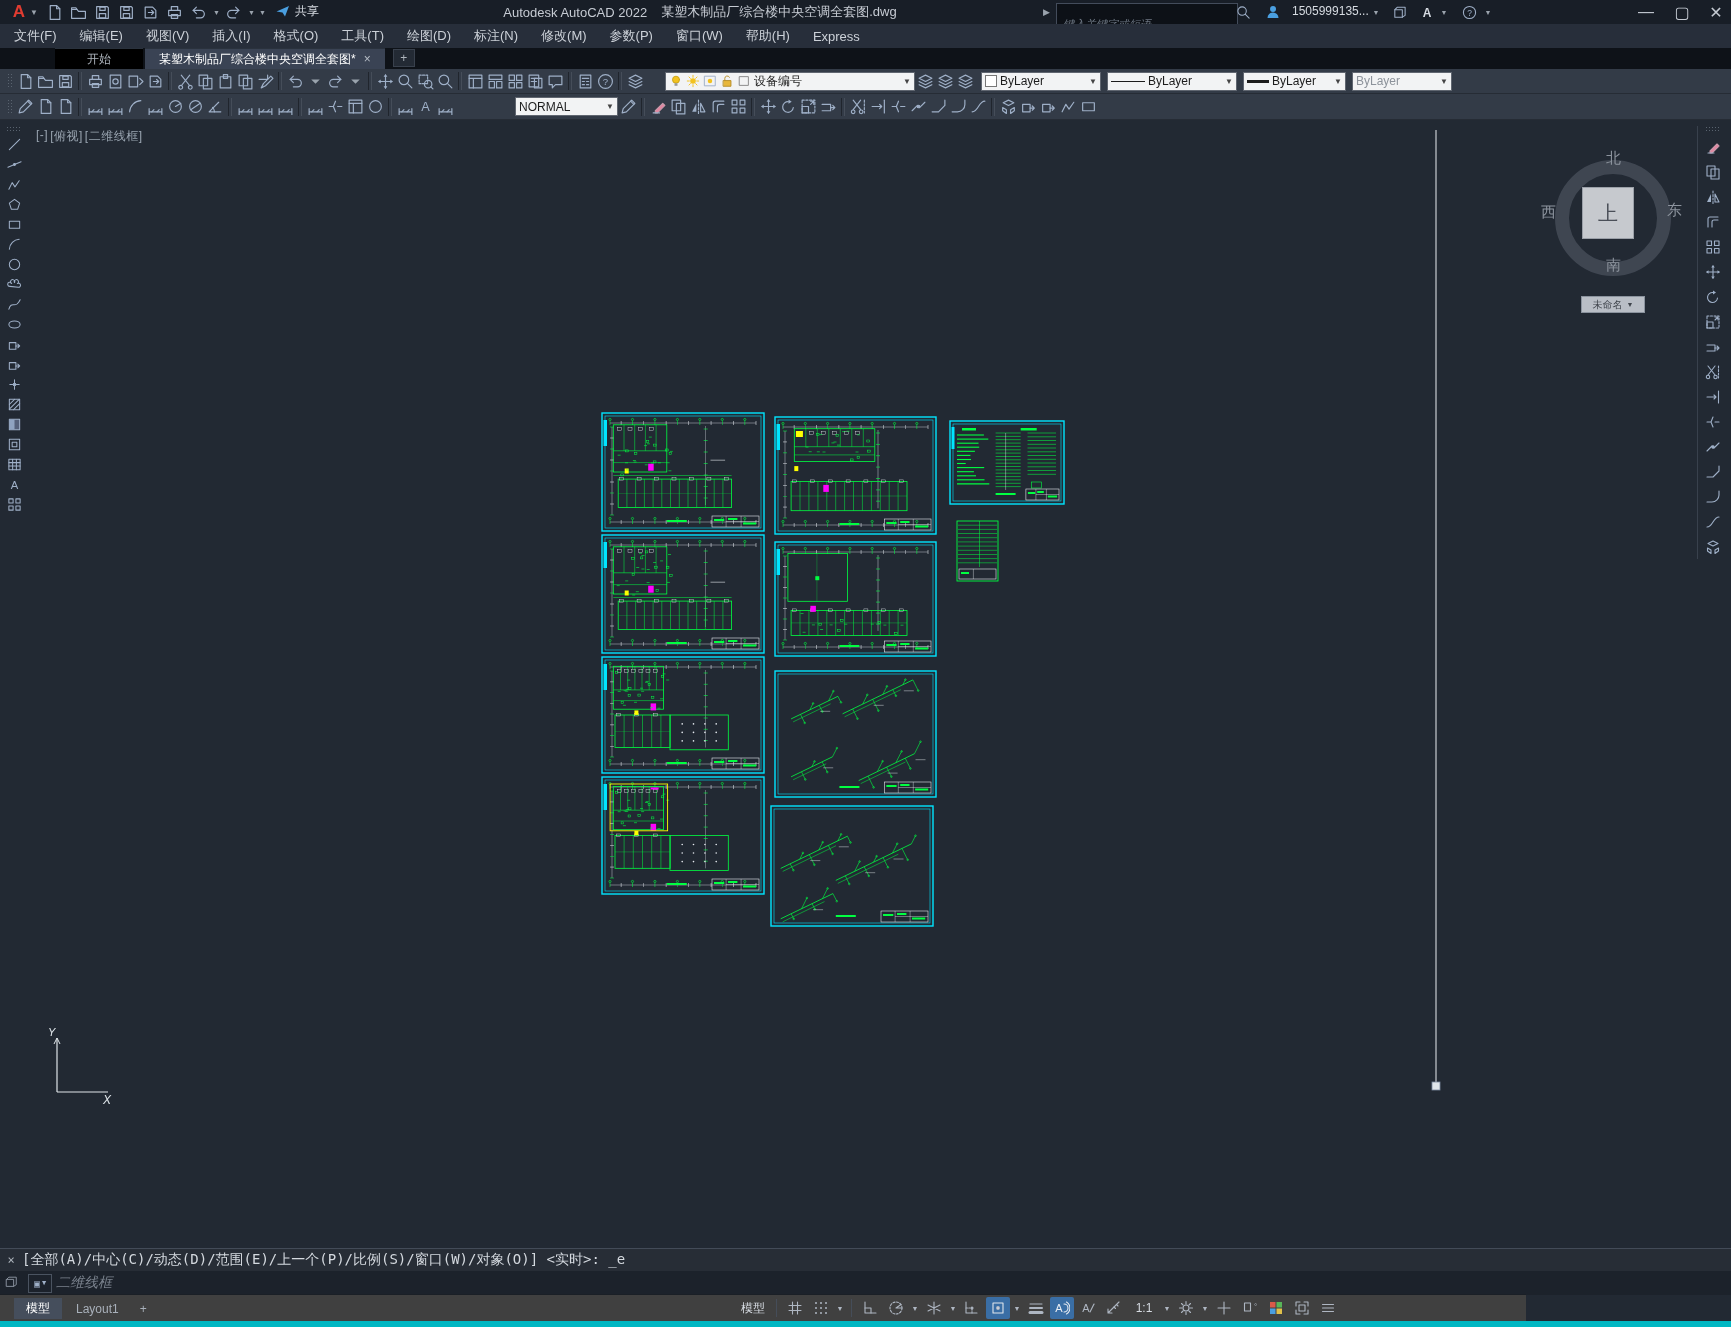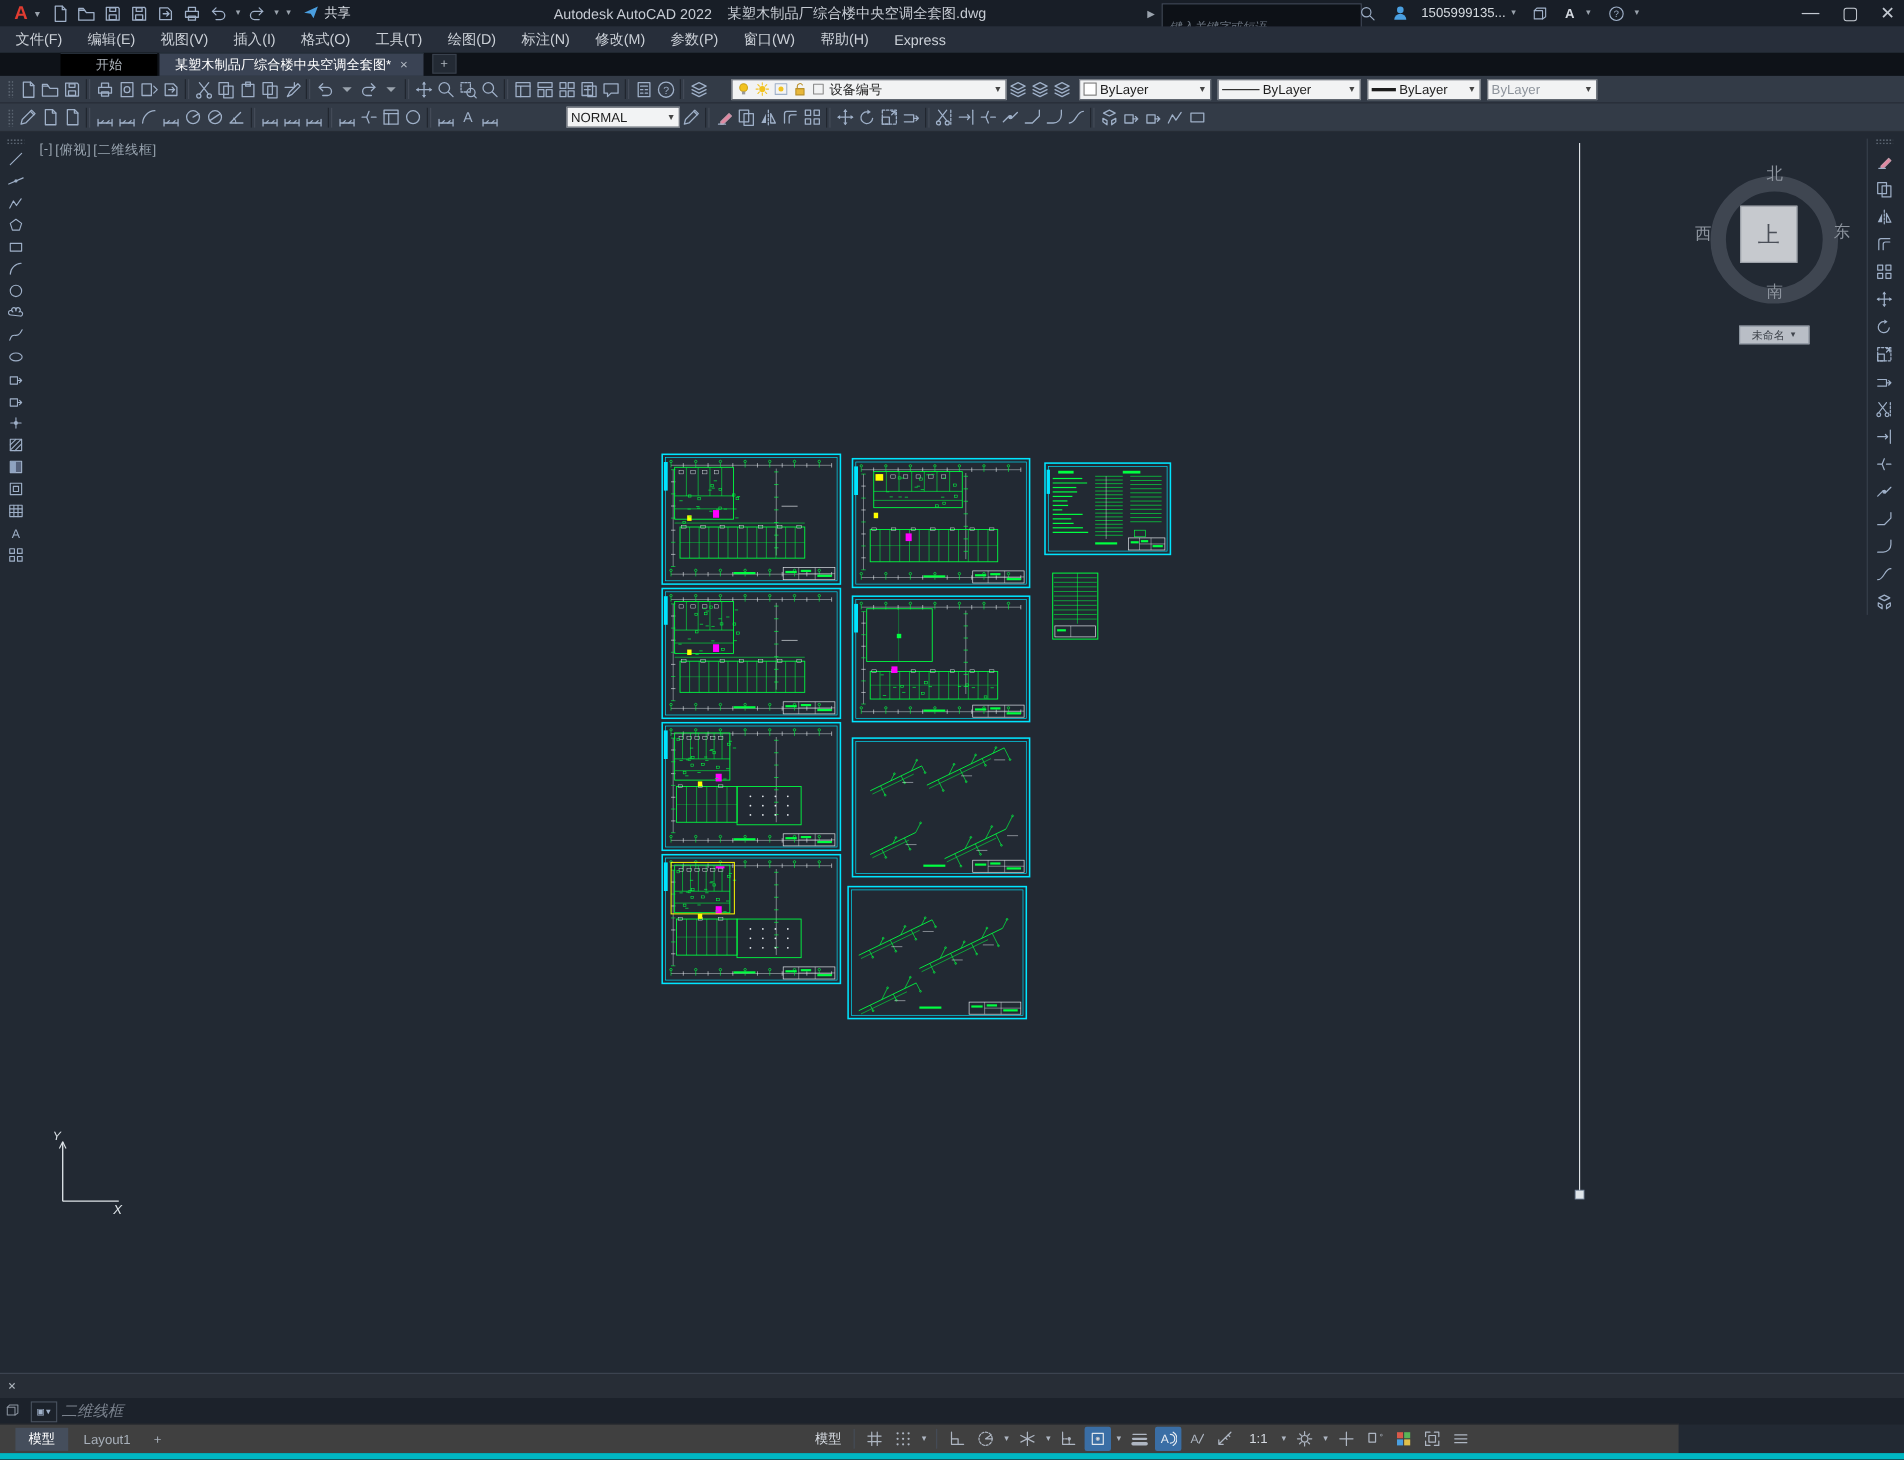--- a/index.html
+++ b/index.html
@@ -1979,20 +1979,21 @@
     </div>
     <div class="viewname">
       <span>未命名</span>
       <span class="car">▼</span>
     </div>
   </div>
 
   <div class="abs cmdpanel">
     <div class="cmdrow1">
       <span class="cmdx">×</span>
+      <span class="cmdtext">[全部(A)/中心(C)/动态(D)/范围(E)/上一个(P)/比例(S)/窗口(W)/对象(O)] &lt;实时&gt;: _e</span>
     </div>
     <div class="cmdrow2">
       <span class="cmdx" id="wrench"><svg width="14" height="14" viewBox="0 0 16 16" fill="none" stroke="#8a939f" stroke-width="1.1" stroke-linecap="round" stroke-linejoin="round">
             <rect x="3" y="5" width="8" height="8"></rect>
             <path d="M3 5l2.5-2.5H14V11l-3 2"></path>
           </svg></span>
       <span class="cmdicon">▣<span style="font-size:7px">▼</span></span>
       <span class="cmdph">二维线框</span>
     </div>
   </div>

